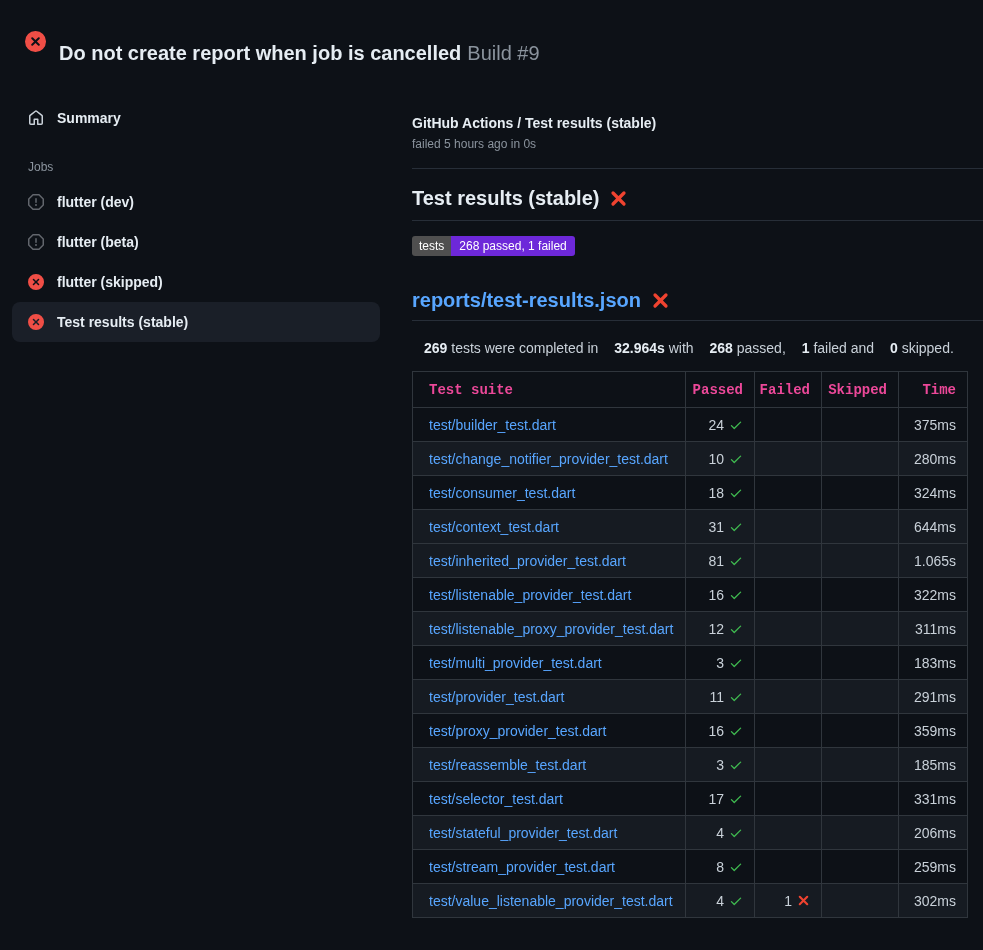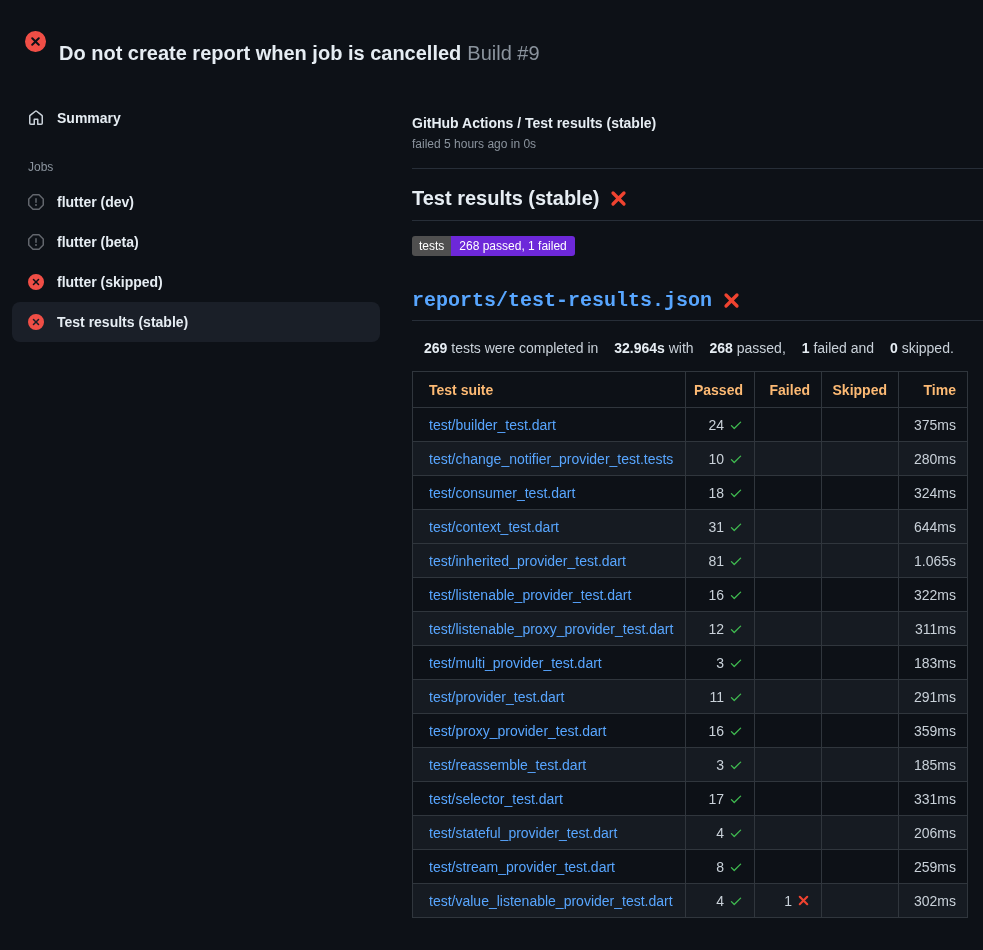--- a/index.html
+++ b/index.html
@@ -47,37 +47,37 @@
   .section-heading {
     margin-top:18px; padding-bottom:10px;
     border-bottom:1px solid #272e38;
     font-size:20px; font-weight:700; color:#e6edf3;
     display:flex; align-items:center; gap:10px;
   }
   .report-heading {
     margin-top:33px; padding-bottom:8px;
     border-bottom:1px solid #272e38;
     font-size:20px; font-weight:700;
-    display:flex; align-items:center; gap:10px;font-family:Liberation Mono, monospace;
+    display:flex; align-items:center; gap:10px;
   }
   .report-heading a { color:#58a6ff; text-decoration:none; cursor:pointer; }
 
   .badge { display:inline-flex; margin-top:15px; font-size:12px; line-height:20px; border-radius:3px; overflow:hidden; }
   .badge .k { background:#4f4f4f; color:#fff; padding:0 7px; }
   .badge .v { background:#6d28d9; color:#fff; padding:0 8px; }
 
   .summary-line { margin-top:19px; color:#c9d1d9; font-size:14px; }
   .summary-line strong { color:#e6edf3; font-weight:700;margin-left:12px; }
 
   
   table { border-collapse:collapse; margin-top:15px; table-layout:fixed; width:555px; }
   th, td { border:1px solid #30363d; font-size:14px; }
   thead th {
-    height:36px; color:#fdba74; font-weight:700;
-    text-align:right; padding-right:11px;
+    height:36px; color:#ec4899; font-weight:700;
+    text-align:right; padding-right:11px;font-family:Liberation Mono, monospace;
   }
   thead th:first-child { text-align:left; padding-left:16px; }
   tbody td { height:34px; padding-right:11px; text-align:right; color:#c9d1d9; }
   tbody td:first-child { text-align:left; padding-left:16px; padding-right:4px; }
   tbody tr.even { background:#161b22; }
   td a { color:#58a6ff; text-decoration:none; cursor:pointer; }
   .cellval { display:inline-flex; align-items:center; gap:5px; }
   .cellval svg { flex:0 0 auto; }
 </style>
 </head>
@@ -177,21 +177,21 @@
                 <span>24</span>
                 <svg width="14" height="14" viewBox="0 0 16 16" fill="#3fb950">
                   <path d="M13.78 4.22a.75.75 0 0 1 0 1.06l-7.25 7.25a.75.75 0 0 1-1.06 0L2.22 9.28a.751.751 0 0 1 .018-1.042.751.751 0 0 1 1.042-.018L6 10.94l6.72-6.72a.75.75 0 0 1 1.06 0Z"></path>
                 </svg>
               </span></td>
             <td></td>
             <td></td>
             <td>375ms</td>
           </tr>
           <tr class="even">
-            <td><a>test/change_notifier_provider_test.tests</a></td>
+            <td><a>test/change_notifier_provider_test.dart</a></td>
             <td><span class="cellval">
                 <span>10</span>
                 <svg width="14" height="14" viewBox="0 0 16 16" fill="#3fb950">
                   <path d="M13.78 4.22a.75.75 0 0 1 0 1.06l-7.25 7.25a.75.75 0 0 1-1.06 0L2.22 9.28a.751.751 0 0 1 .018-1.042.751.751 0 0 1 1.042-.018L6 10.94l6.72-6.72a.75.75 0 0 1 1.06 0Z"></path>
                 </svg>
               </span></td>
             <td></td>
             <td></td>
             <td>280ms</td>
           </tr>

